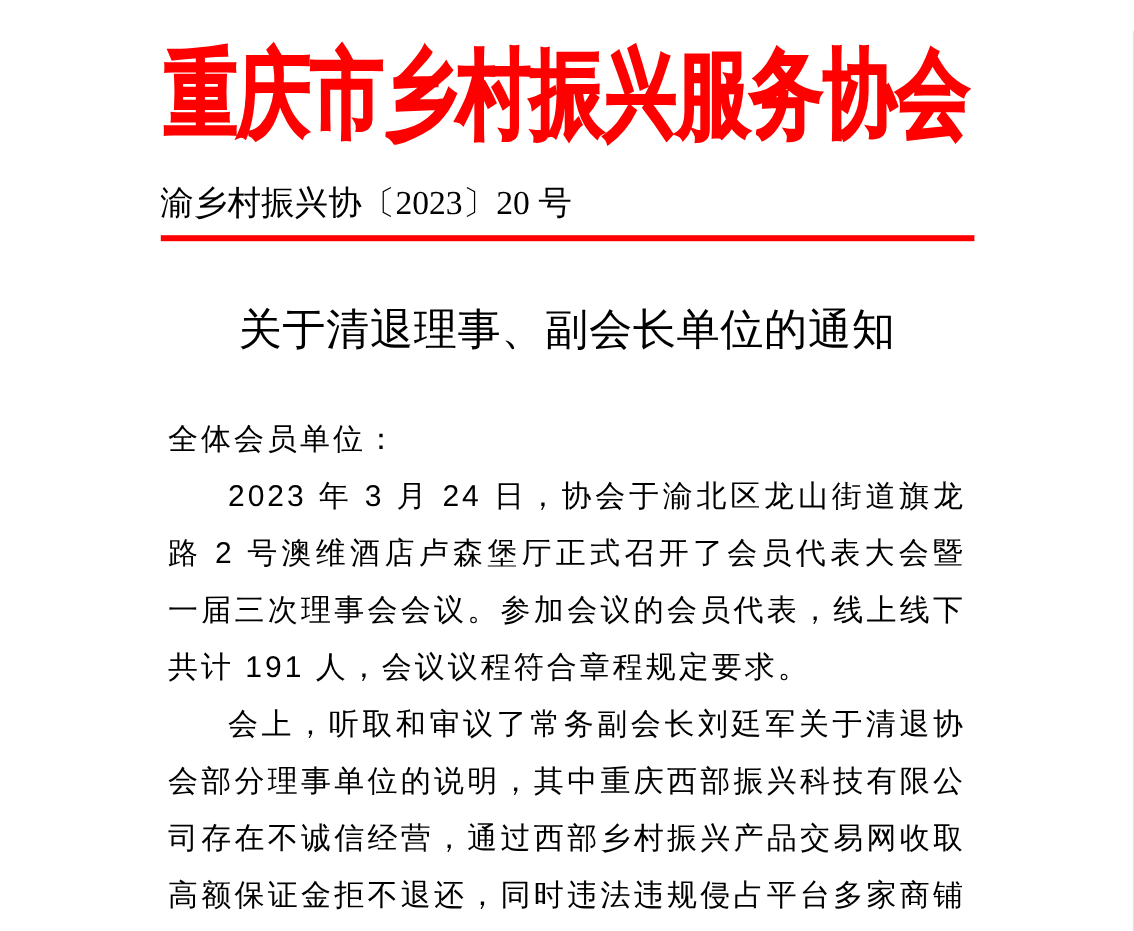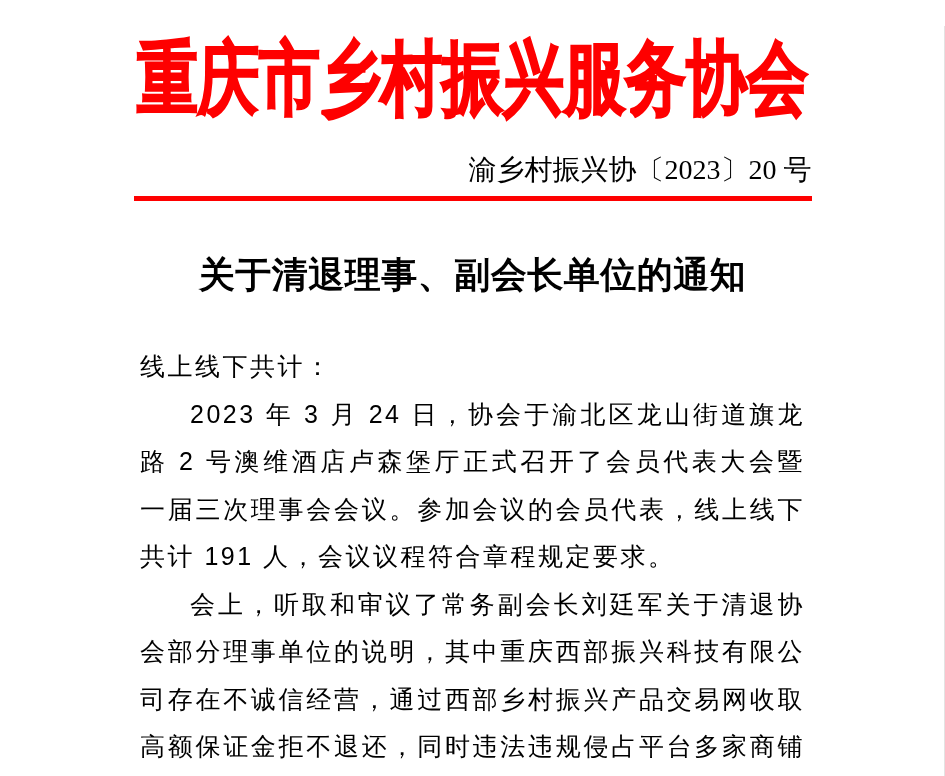--- a/index.html
+++ b/index.html
@@ -46,21 +46,21 @@
     letter-spacing: 0px;
     white-space: nowrap;
     transform: scaleY(1.32);
     transform-origin: 50% 50%;
     -webkit-text-stroke: 1.5px #fe0000;
   }
 
   
   .doc-number {
     margin-top: 22px;
-    text-align: right;
+    text-align: left;
     font-size: 28px;
     line-height: 36px;
     font-family: "Liberation Serif", serif;
     color: #000000;
     white-space: nowrap;
   }
 
   
   .red-rule {
     margin-top: 8px;
@@ -68,21 +68,21 @@
     height: 5px;
     background: #fe0000;
   }
 
   
   .notice-title {
     margin-top: 50px;
     text-align: center;
     font-size: 36px;
     line-height: 48px;
-    font-weight: bold;
+    font-weight: normal;
     letter-spacing: 0.5px;
     white-space: nowrap;
   }
 
   
   .body-text {
     width: 665px;
     margin: 44px auto 0 auto;
     font-size: 25px;
     line-height: 47.5px;
@@ -113,21 +113,21 @@
 
       <div class="doc-number">渝乡村振兴协〔2023〕20 号</div>
 
       <div class="red-rule"></div>
     </header>
 
     <main>
       <h1 class="notice-title">关于清退理事、副会长单位的通知</h1>
 
       <div class="body-text">
-        <p class="salutation">线上线下共计：</p>
+        <p class="salutation">全体会员单位：</p>
 
         <p class="para">2023 年 3 月 24 日，协会于渝北区龙山街道旗龙路 2 号澳维酒店卢森堡厅正式召开了会员代表大会暨一届三次理事会会议。参加会议的会员代表，线上线下共计 191 人，会议议程符合章程规定要求。</p>
 
         <p class="para">会上，听取和审议了常务副会长刘廷军关于清退协会部分理事单位的说明，其中重庆西部振兴科技有限公司存在不诚信经营，通过西部乡村振兴产品交易网收取高额保证金拒不退还，同时违法违规侵占平台多家商铺货款等严重问题，</p>
       </div>
     </main>
 
   </div>
 </div>
 

